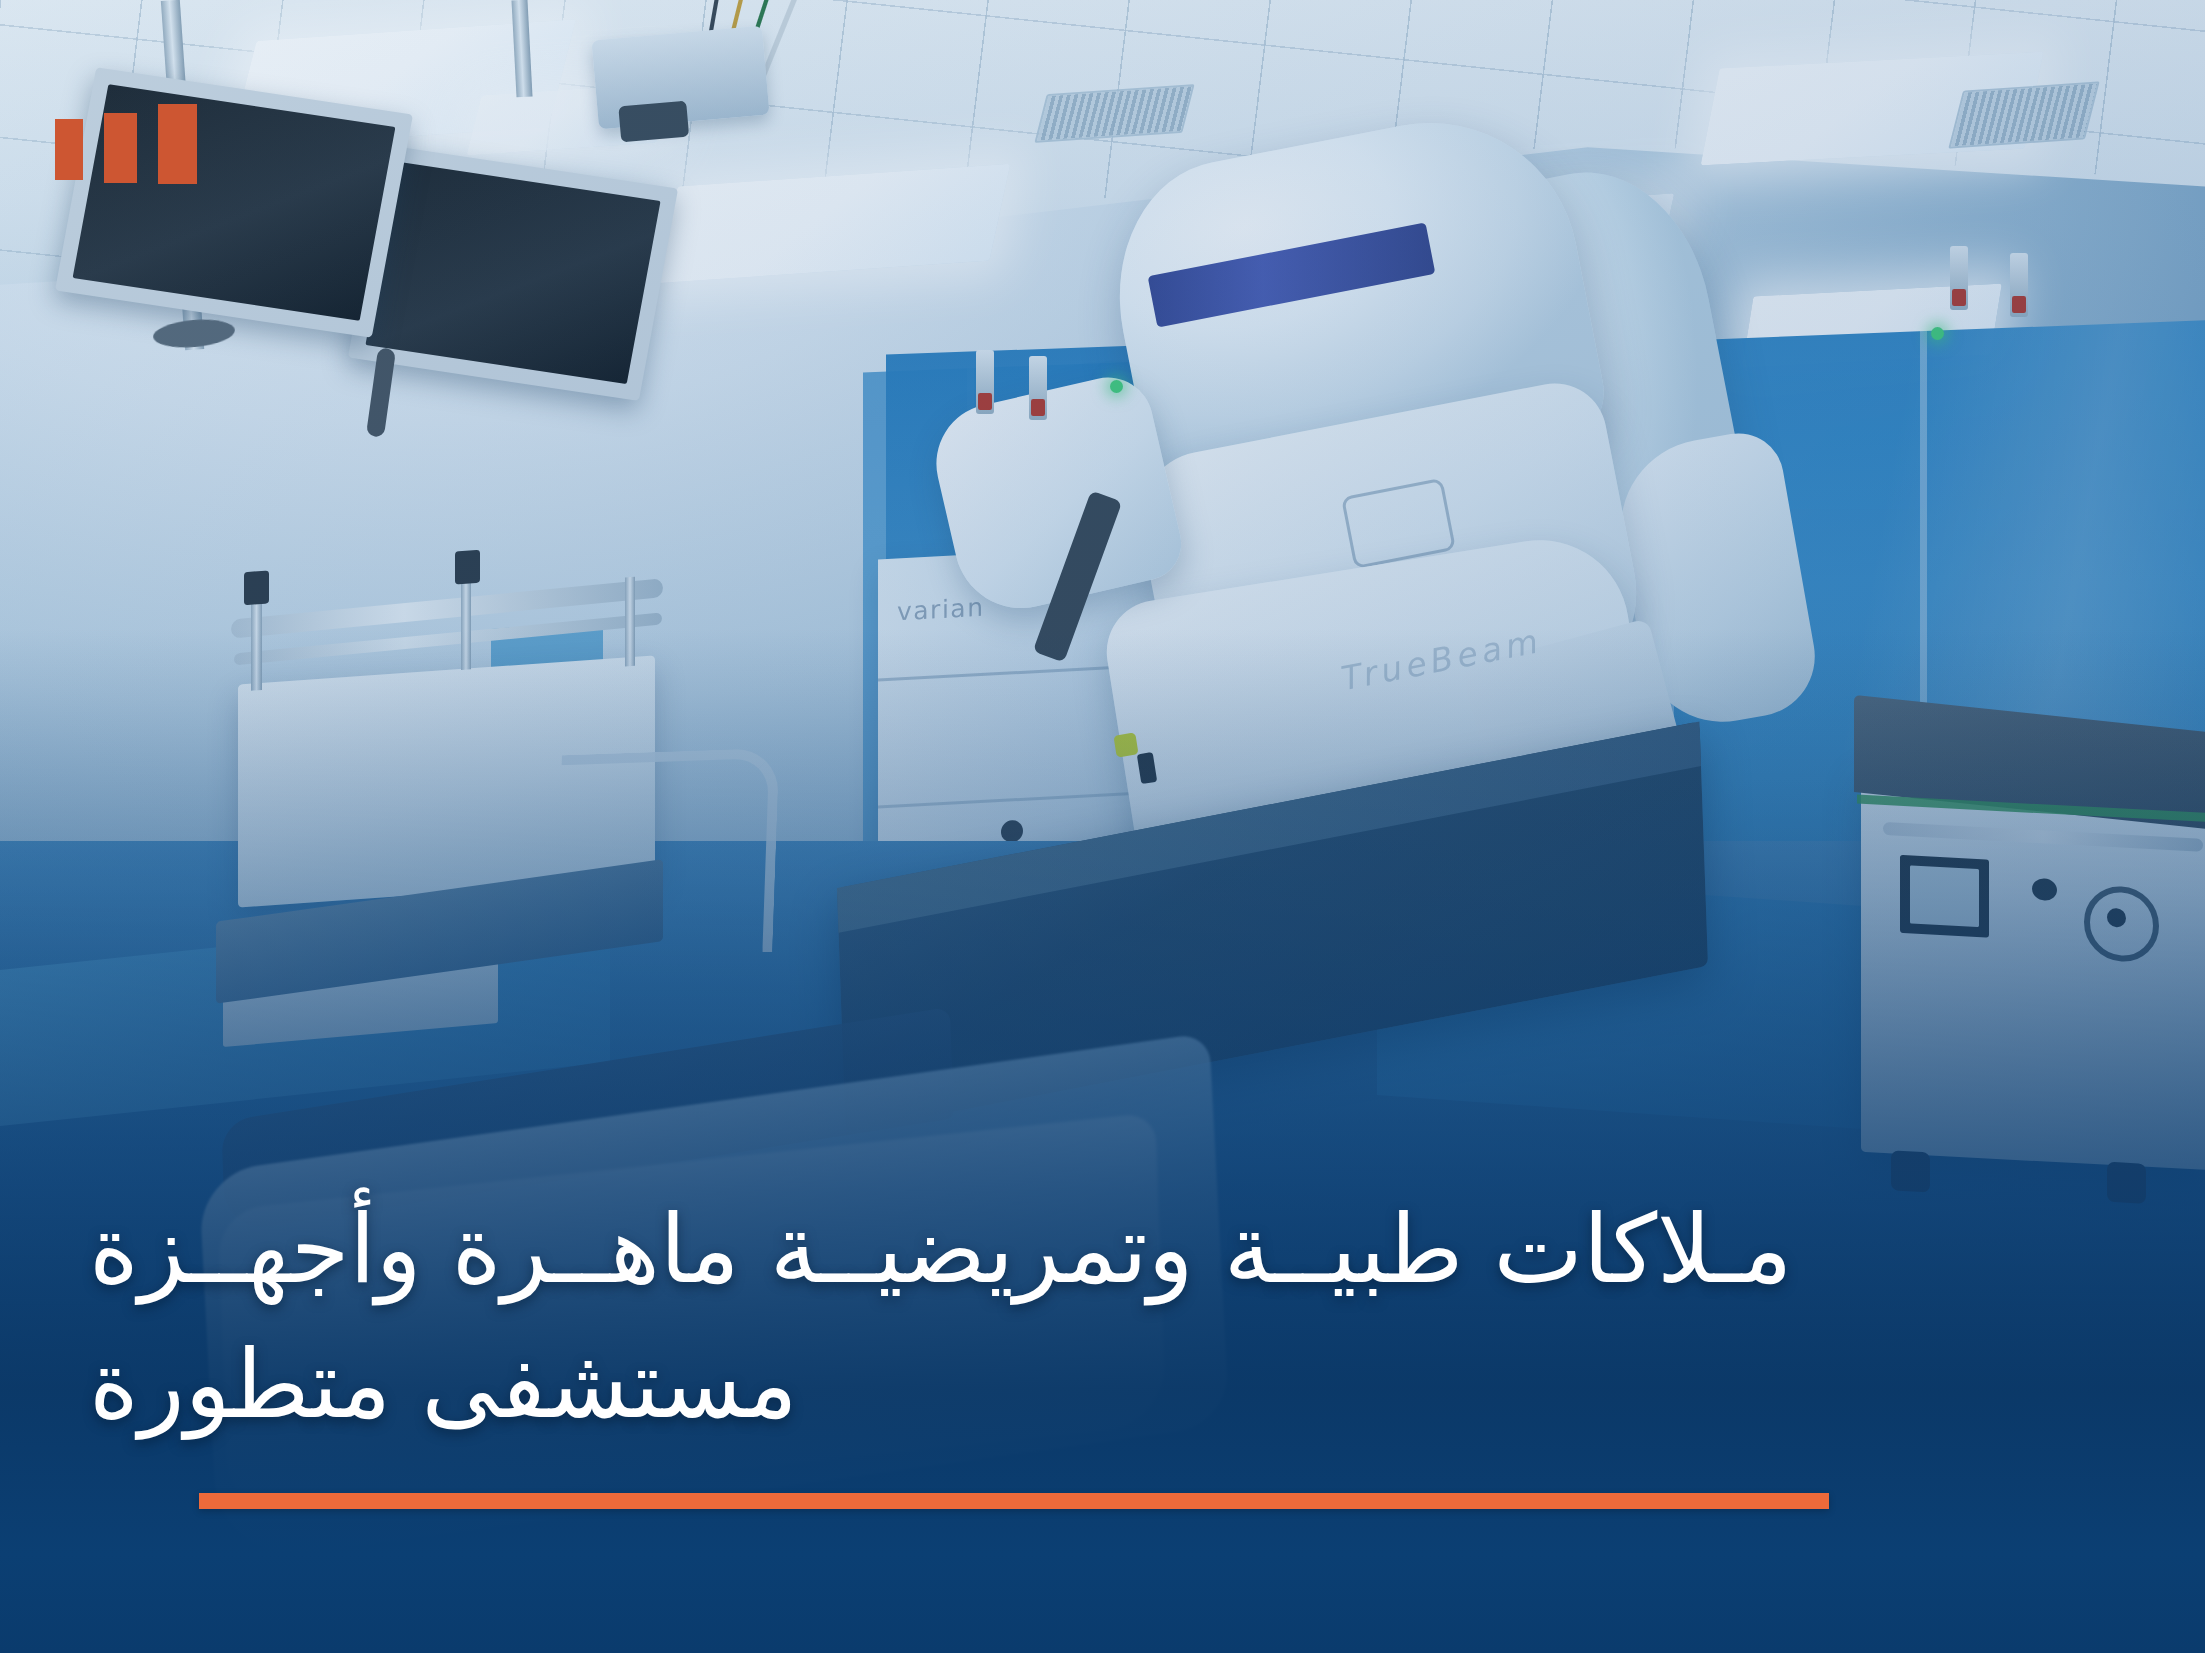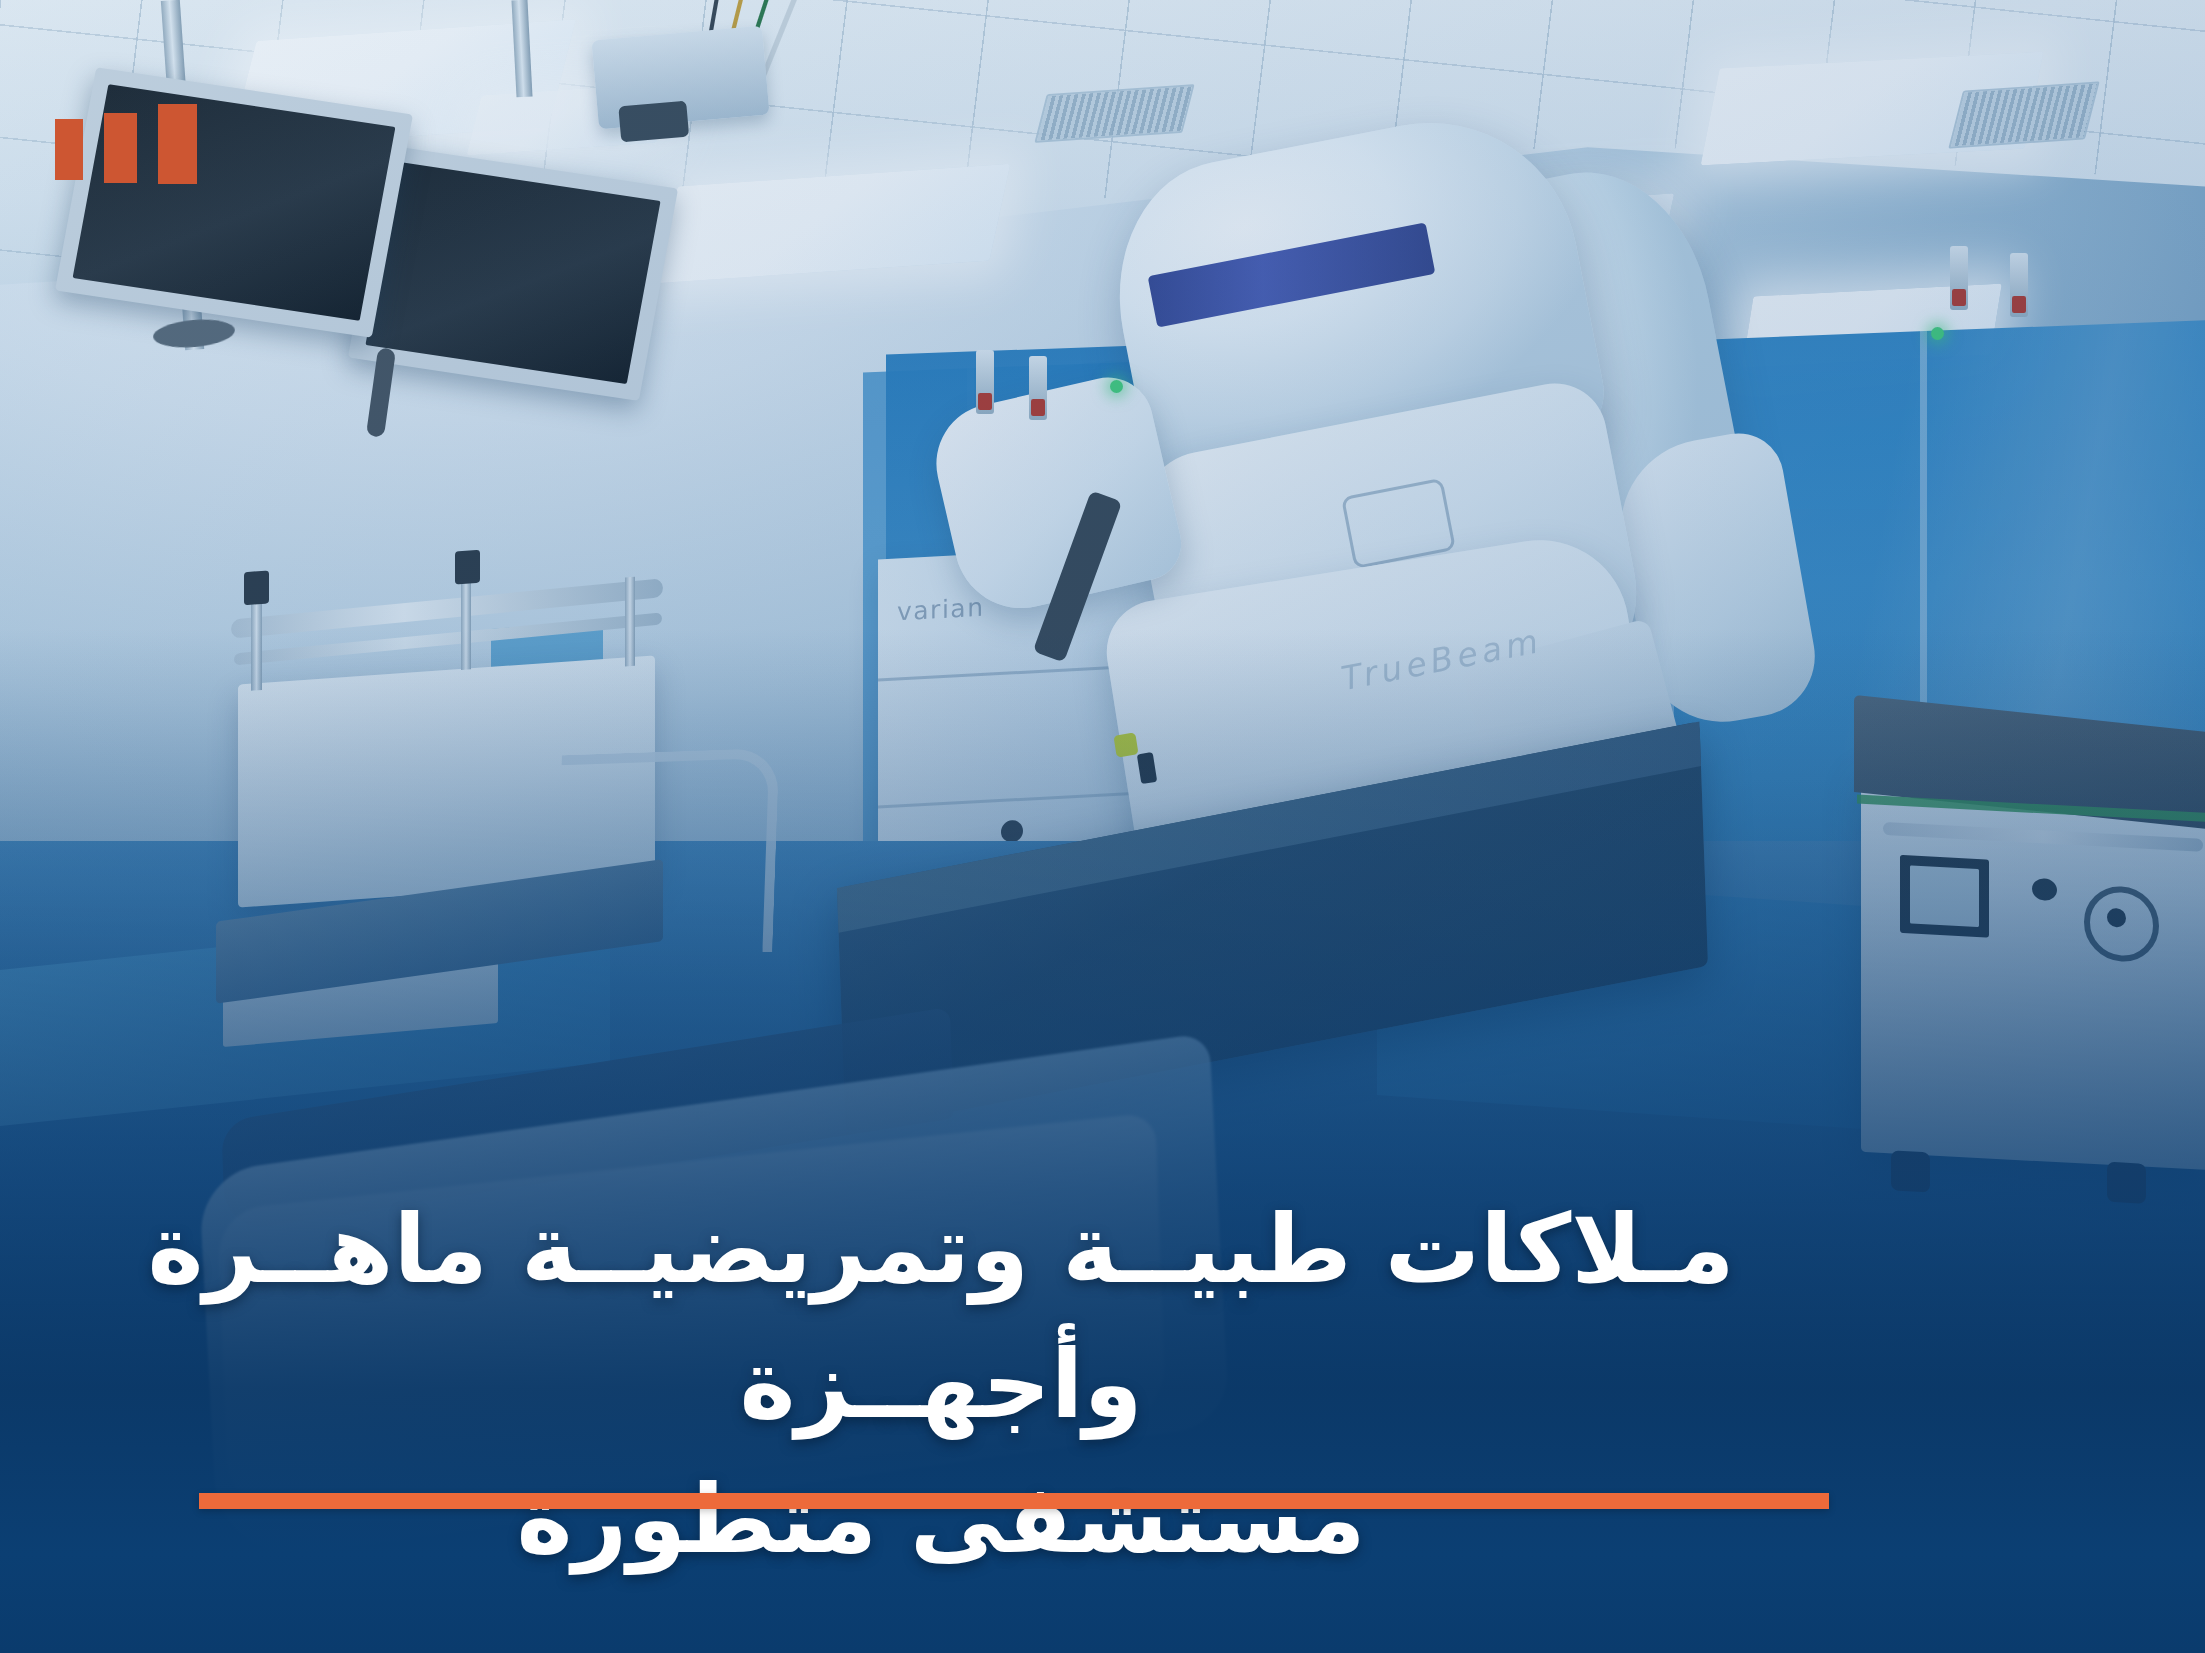--- a/index.html
+++ b/index.html
@@ -446,24 +446,24 @@
     font-size: 88px;
     font-weight: 700;
     line-height: 1;
     white-space: nowrap;
     text-shadow: 0 2.2px 6px rgba(80,20,0,.28);
   }
 
   .headline {
     position: absolute;
     left: 89px; top: 1182px; width: 1704px;
-    text-align: center;
+    text-align: left;
     color: #ffffff;
     font-size: 95px;
-    font-weight: 700;
+    font-weight: 400;
     line-height: 1.42;
     letter-spacing: 0;
     text-shadow: 0 3.7px 12px rgba(3,25,50,.55);
   }
   .headline .ln { display: block; }
 
   .divider {
     position: absolute;
     left: 199px; top: 1493px; width: 1630px; height: 16.4px;
     background: #ed6a3a;

